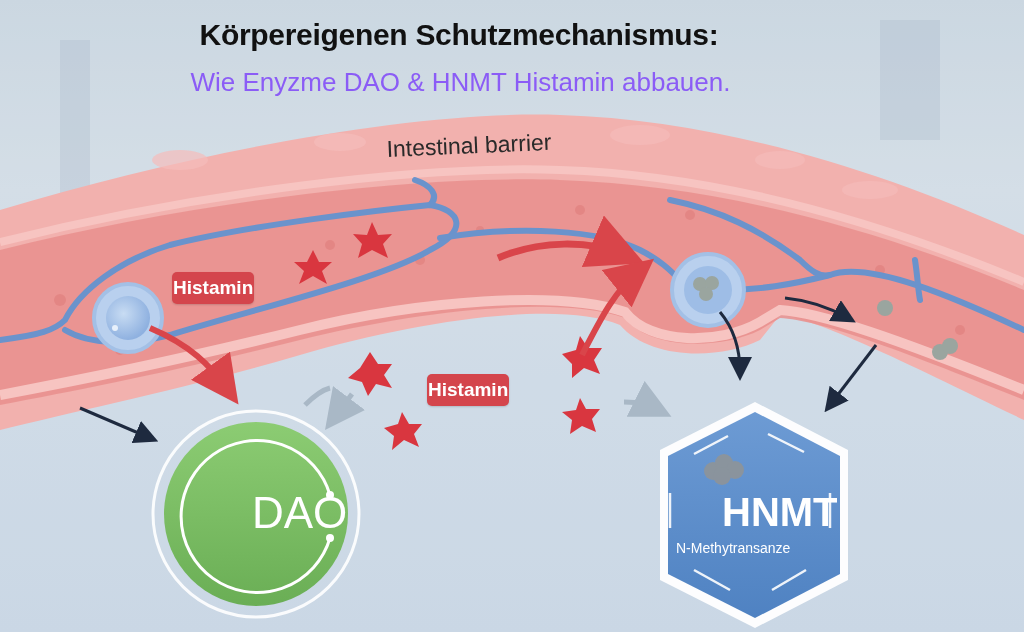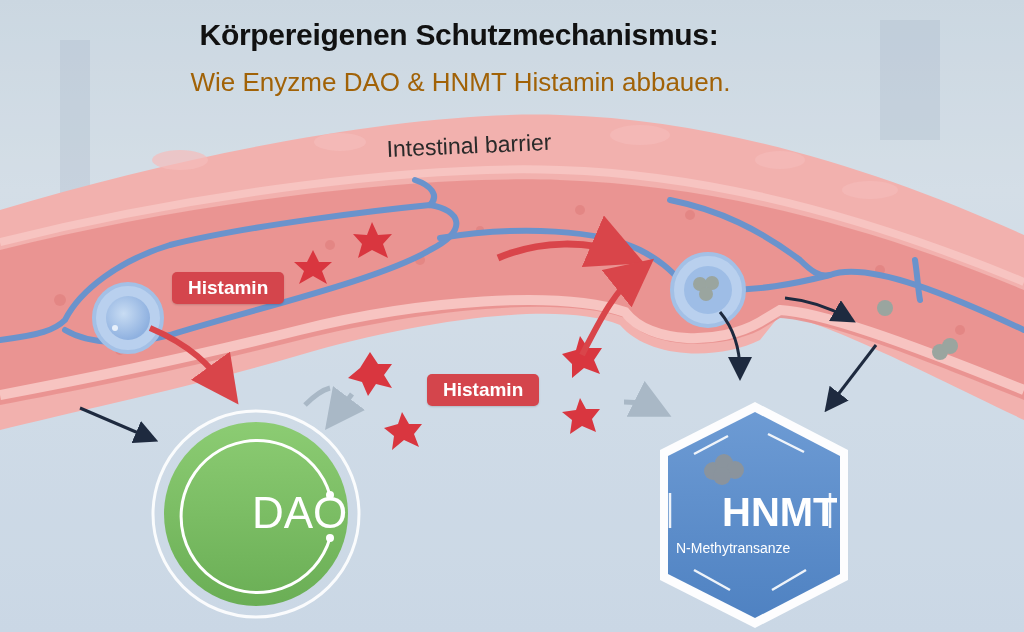--- a/index.html
+++ b/index.html
@@ -3,24 +3,24 @@
 <meta charset="utf-8">
 <style>
   html, body { margin:0; padding:0; }
   body { width:1024px; height:632px; overflow:hidden; position:relative;
          font-family:"Liberation Sans", sans-serif;
          background: linear-gradient(180deg,#c9d6e0 0%,#d6e0e8 30%,#cfdce8 60%,#c8d6e6 100%); }
   .bg-blur { position:absolute; inset:0; }
   .title { position:absolute; left:0; width:888px; top:18px; text-align:center;
            font-weight:bold; font-size:30px; color:#111; letter-spacing:-0.3px;margin-left:15px; }
   .subtitle { position:absolute; left:0; width:921px; top:67px; text-align:center;
-              font-size:26px; color:#a16207; }
+              font-size:26px; color:#8b5cf6; }
   svg.scene { position:absolute; left:0; top:0; }
   .label-box { position:absolute; background:#d4454c; color:#fff; font-weight:bold;
-               font-size:19px; border-radius:5px; padding:5px 16px; box-shadow:0 1px 2px rgba(0,0,0,.15);}
+               font-size:19px; border-radius:5px; padding:5px 1px; box-shadow:0 1px 2px rgba(0,0,0,.15);}
   .barrier-label { position:absolute; left:386px; top:136px; font-size:23px; color:#2a2a2a;
                    transform:rotate(-2.5deg); transform-origin:left top; }
   .dao-text { position:absolute; left:204px; top:488px; font-size:44px; font-weight:normal; color:#fff;margin-left:48px; }
   .hnmt-text { position:absolute; left:722px; top:490px; font-size:40px; font-weight:bold; color:#fff; }
   .hnmt-sub { position:absolute; left:676px; top:540px; font-size:14px; color:#fff; }
 </style>
 </head>
 <body>
 
 <div class="bg-blur"></div>

